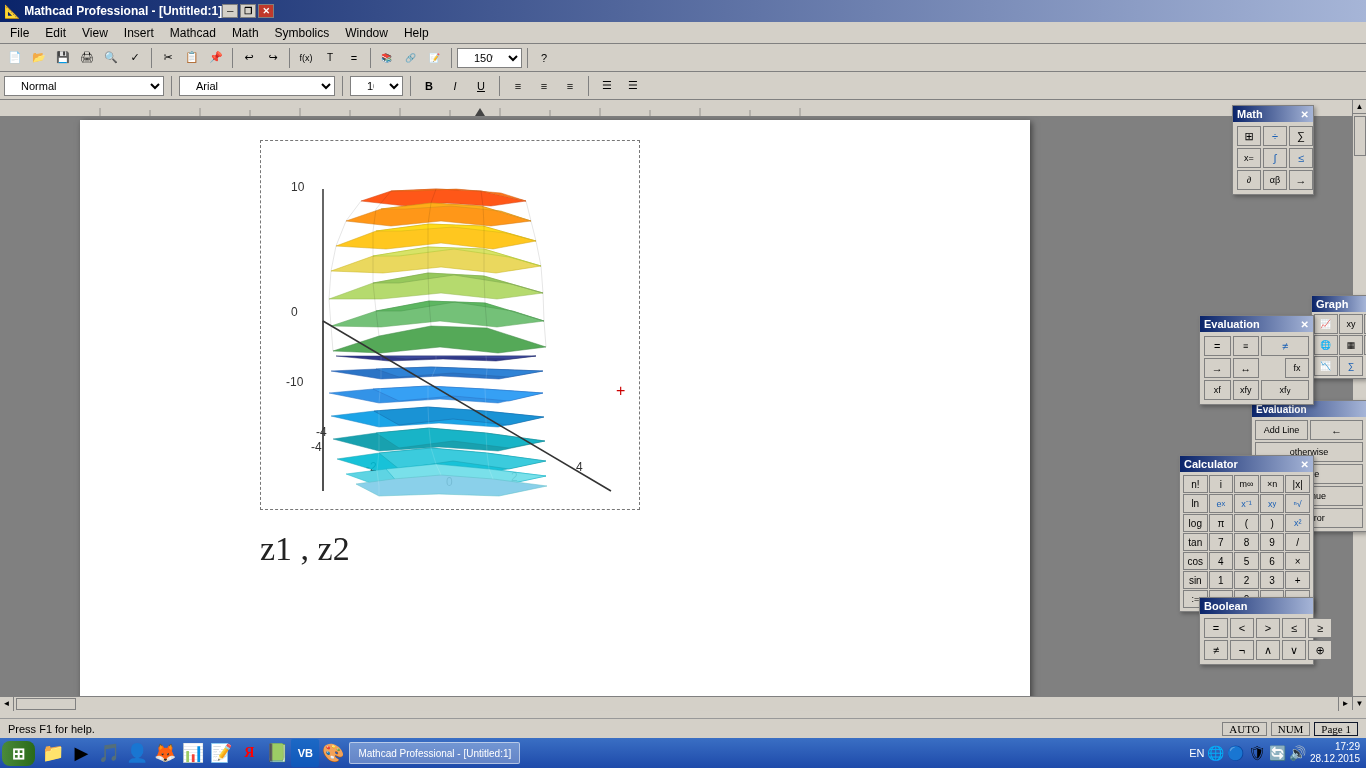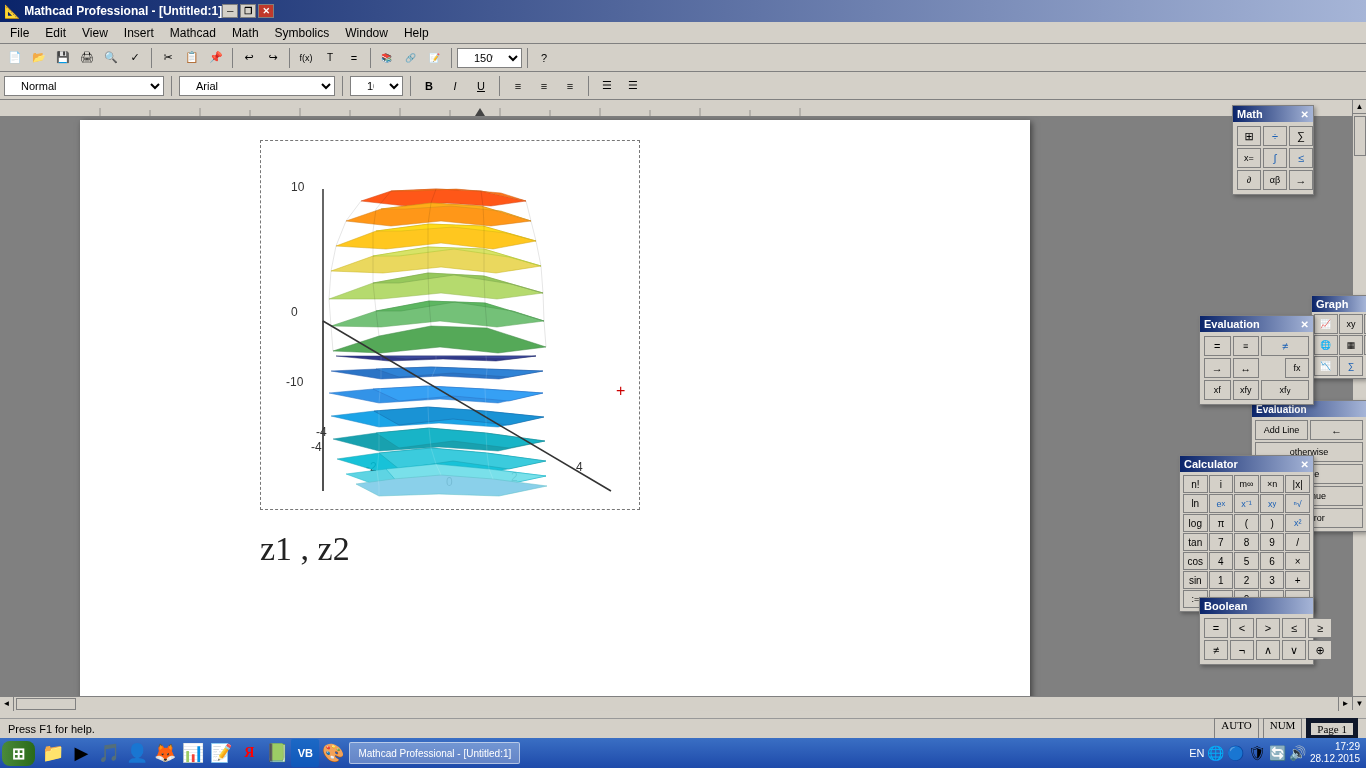--- a/index.html
+++ b/index.html
@@ -684,21 +684,21 @@
     <div style="width:60px; height:12px; background:#d4d0c8; border:1px solid #808080; margin-left:2px;"></div>
     <div style="position:absolute; right:0; width:14px; height:14px; background:#d4d0c8; border-left:1px solid #808080; display:flex; align-items:center; justify-content:center; font-size:8px; cursor:pointer;">►</div>
   </div>
 </div>
 
 <div id="statusbar" style="position:absolute; bottom:30px; left:0; right:0; height:20px; background:#d4d0c8; border-top:1px solid #999; display:flex; align-items:center; padding:0 8px;">
   <span style="font-size:11px;">Press F1 for help.</span>
   <div style="margin-left:auto; display:flex; gap:4px;">
     <div class="status-item" style="border:1px solid #808080; padding:0 6px; font-size:11px;">AUTO</div>
     <div class="status-item" style="border:1px solid #808080; padding:0 6px; font-size:11px;">NUM</div>
-    <div class="status-item" style="border:5px solid #0f172a; padding:0 6px; font-size:11px;">Page 1</div>
+    <div class="status-item" style="border:1px solid #0f172a; padding:0 6px; font-size:11px;">Page 1</div>
   </div>
 </div>
 
 <div id="taskbar" style="position:absolute; bottom:0; left:0; right:0; height:30px; background:linear-gradient(to bottom, #3a6fc4, #1e4aaa); display:flex; align-items:center; padding:0 2px;">
 
   <div class="taskbar-start">
     <span style="font-size:16px;">⊞</span>
   </div>
 
   <div class="taskbar-icon" title="Windows Explorer">📁</div>

